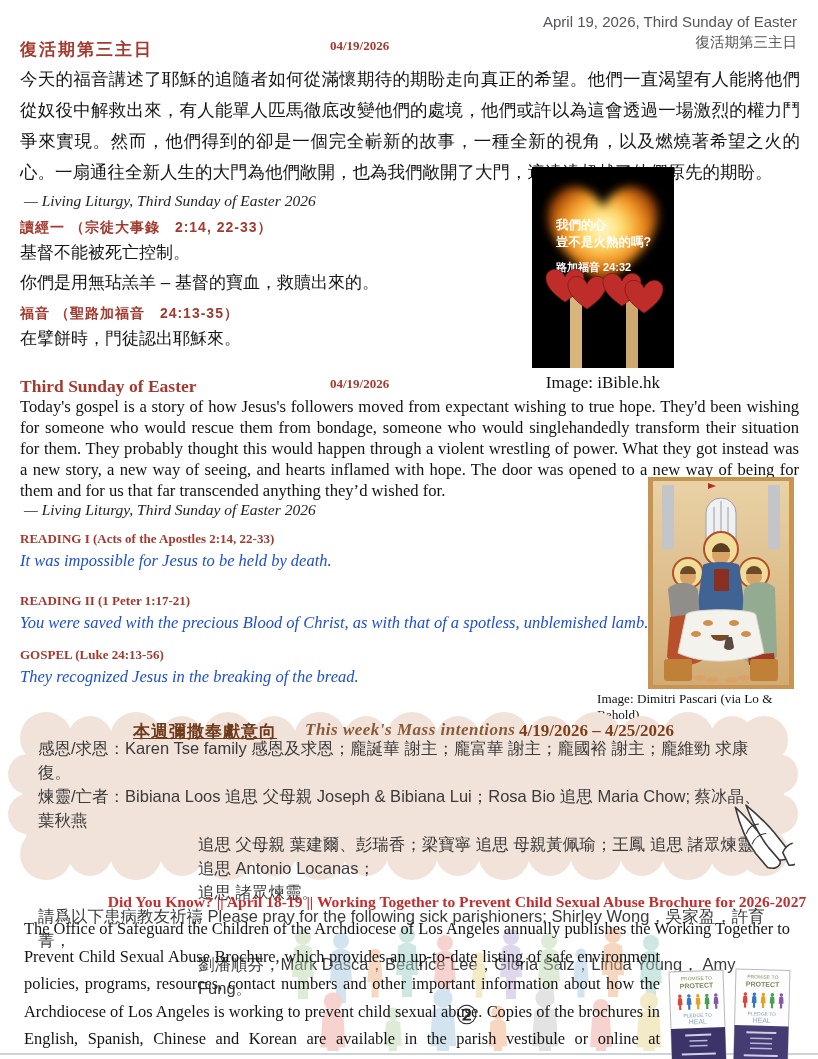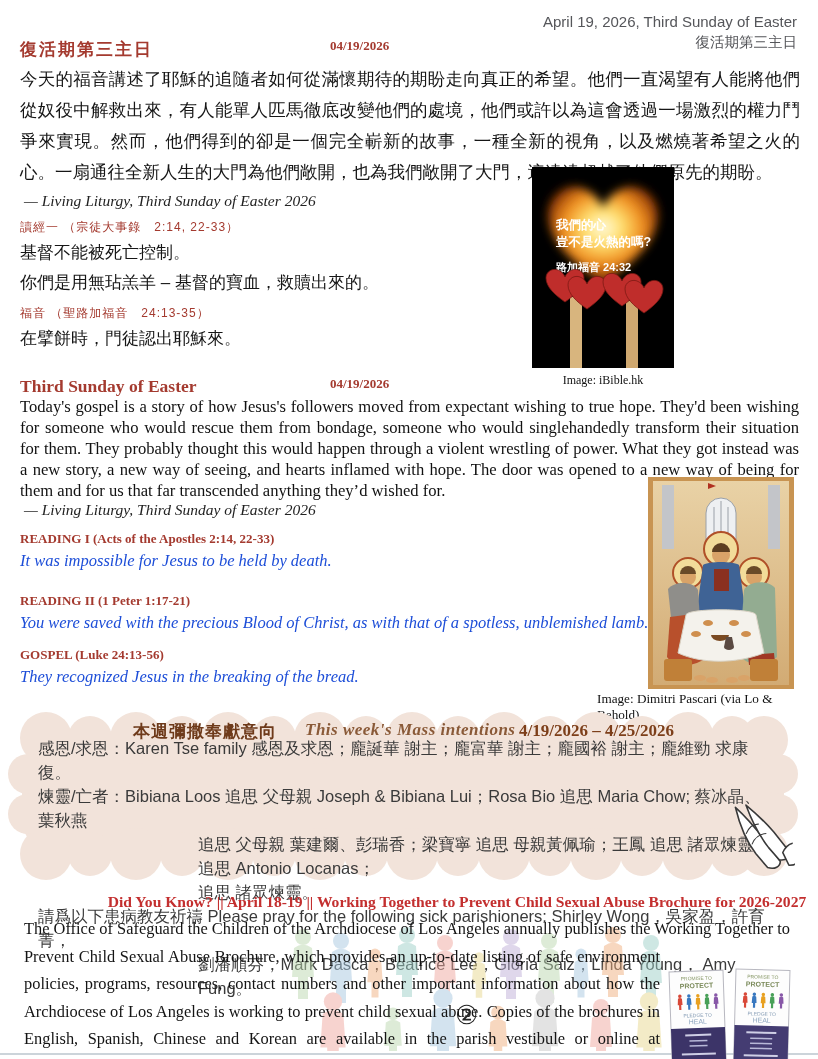--- a/index.html
+++ b/index.html
@@ -12,39 +12,39 @@
   .hdr .l2{font-size:14.5px;line-height:20px;}
   
   .redzh{position:absolute;left:20px;font-weight:bold;color:#a43a2f;font-size:17px;
          font-family:"Liberation Sans",sans-serif;letter-spacing:2px;}
   .reddate{position:absolute;left:330px;font-weight:bold;color:#a43a2f;font-size:13px;}
   .redser{position:absolute;left:20px;font-weight:bold;color:#a43a2f;font-size:17.5px;}
   .zhbody{position:absolute;left:20px;top:64px;width:780px;font-size:17.5px;line-height:31px;
           text-align:justify;font-family:"Liberation Sans",sans-serif;color:#161616;}
   .attr{position:absolute;left:24px;font-style:italic;font-size:15.5px;color:#222;}
   .zhreadings{position:absolute;left:20px;top:214px;width:512px;font-family:"Liberation Sans",sans-serif;}
-  .zhreadings .h{font-weight:normal;color:#a43a2f;font-size:12px;line-height:26px;letter-spacing:1px;}
+  .zhreadings .h{font-weight:bold;color:#a43a2f;font-size:14px;line-height:26px;letter-spacing:1px;}
   .zhreadings .s{font-size:17px;line-height:26px;color:#161616;margin-bottom:4px;}
   .enreadings{position:absolute;left:20px;top:528px;width:632px;}
   .enreadings .h{font-weight:bold;color:#a43a2f;font-size:13px;line-height:22px;}
   .enreadings .s{font-size:16.5px;line-height:22px;color:#1d4ed8;text-align:justify;font-style:italic;}
   .mb18{margin-bottom:18px;} .mb10{margin-bottom:10px;}
   .enbody{position:absolute;left:20px;top:397px;width:779px;font-size:16.6px;line-height:20.9px;
           text-align:justify;color:#111;}
   
   .matches{position:absolute;left:532px;top:167px;width:142px;}
-  .figcap{font-size:12px;color:#111;text-align:center;margin-top:1px;}
+  .figcap{font-size:17px;color:#111;text-align:center;margin-top:1px;}
   
   .iconfig{position:absolute;left:648px;top:477px;width:146px;}
   .iconcap{position:absolute;left:597px;top:691px;width:210px;font-size:13.2px;color:#111;}
   
   .cloud{position:absolute;left:8px;top:708px;width:790px;height:176px;}
   .cloud svg.bg{position:absolute;left:0;top:0;}
   .cloudtitle-zh{position:absolute;left:125px;top:12px;font-weight:bold;font-size:17px;color:#6e3a1a;
-                 font-family:"Liberation Sans",sans-serif;letter-spacing:1px;}
+                 font-family:"Liberation Sans",sans-serif;letter-spacing:1px;text-decoration:underline;}
   .cloudtitle-en{position:absolute;left:297px;top:12px;font-style:italic;font-weight:bold;font-size:17px;
                  color:#8a5a38;letter-spacing:0.5px;}
   .clouddate{position:absolute;left:511px;top:13px;font-weight:bold;font-size:17px;color:#7d3f1a;}
   .cloudtext{position:absolute;left:30px;top:28px;width:734px;font-family:"Liberation Sans",sans-serif;
              font-size:16.5px;color:#3a3a3a;}
   .cloudtext .ln{line-height:24px;}
   .cloudtext .ind{padding-left:160px;}
   .hands{position:absolute;left:722px;top:84px;transform:rotate(-6deg);}
   
   .watermark{position:absolute;left:283px;top:901px;opacity:0.5;z-index:0;}

